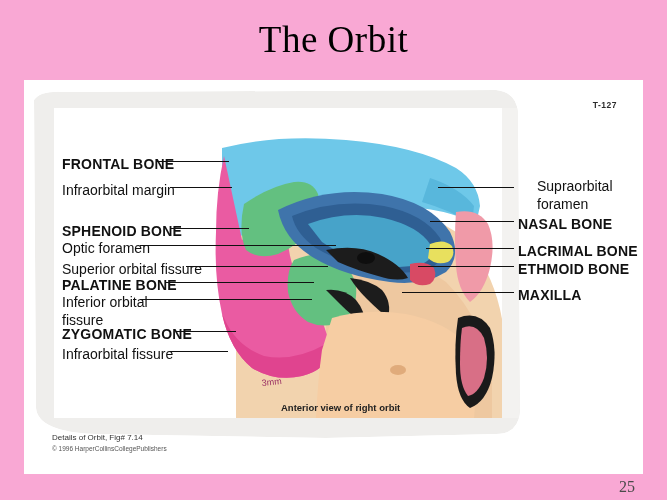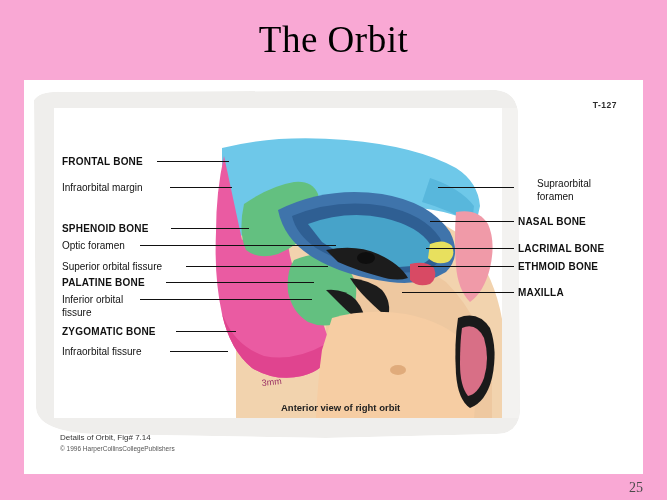--- a/index.html
+++ b/index.html
@@ -70,39 +70,38 @@
     color: #222222;
   }
   .credit {
     position: absolute;
     left: 26px;
     bottom: 18px;
     font-family: "Liberation Sans", sans-serif;
     font-size: 8px;
     color: #333333;
     line-height: 1.5;
-    margin-left: 8px;
   }
   .credit .line2 {
     font-size: 6.5px;
     color: #555555;
   }
   .page-number {
     position: absolute;
-    right: 24px;
+    right: 32px;
     bottom: 4px;
     font-family: "Liberation Serif", serif;
-    font-size: 14px;
+    font-size: 16px;
     color: #4a4a4a;
   }
   
   .label {
     position: absolute;
     font-family: "Liberation Sans", sans-serif;
-    font-size: 10px;
+    font-size: 14px;
     color: #111111;
     white-space: nowrap;
     line-height: 1.25;
   }
   .label.caps {
     font-weight: bold;
     letter-spacing: 0.2px;
   }
   .label.right {
     text-align: left;

